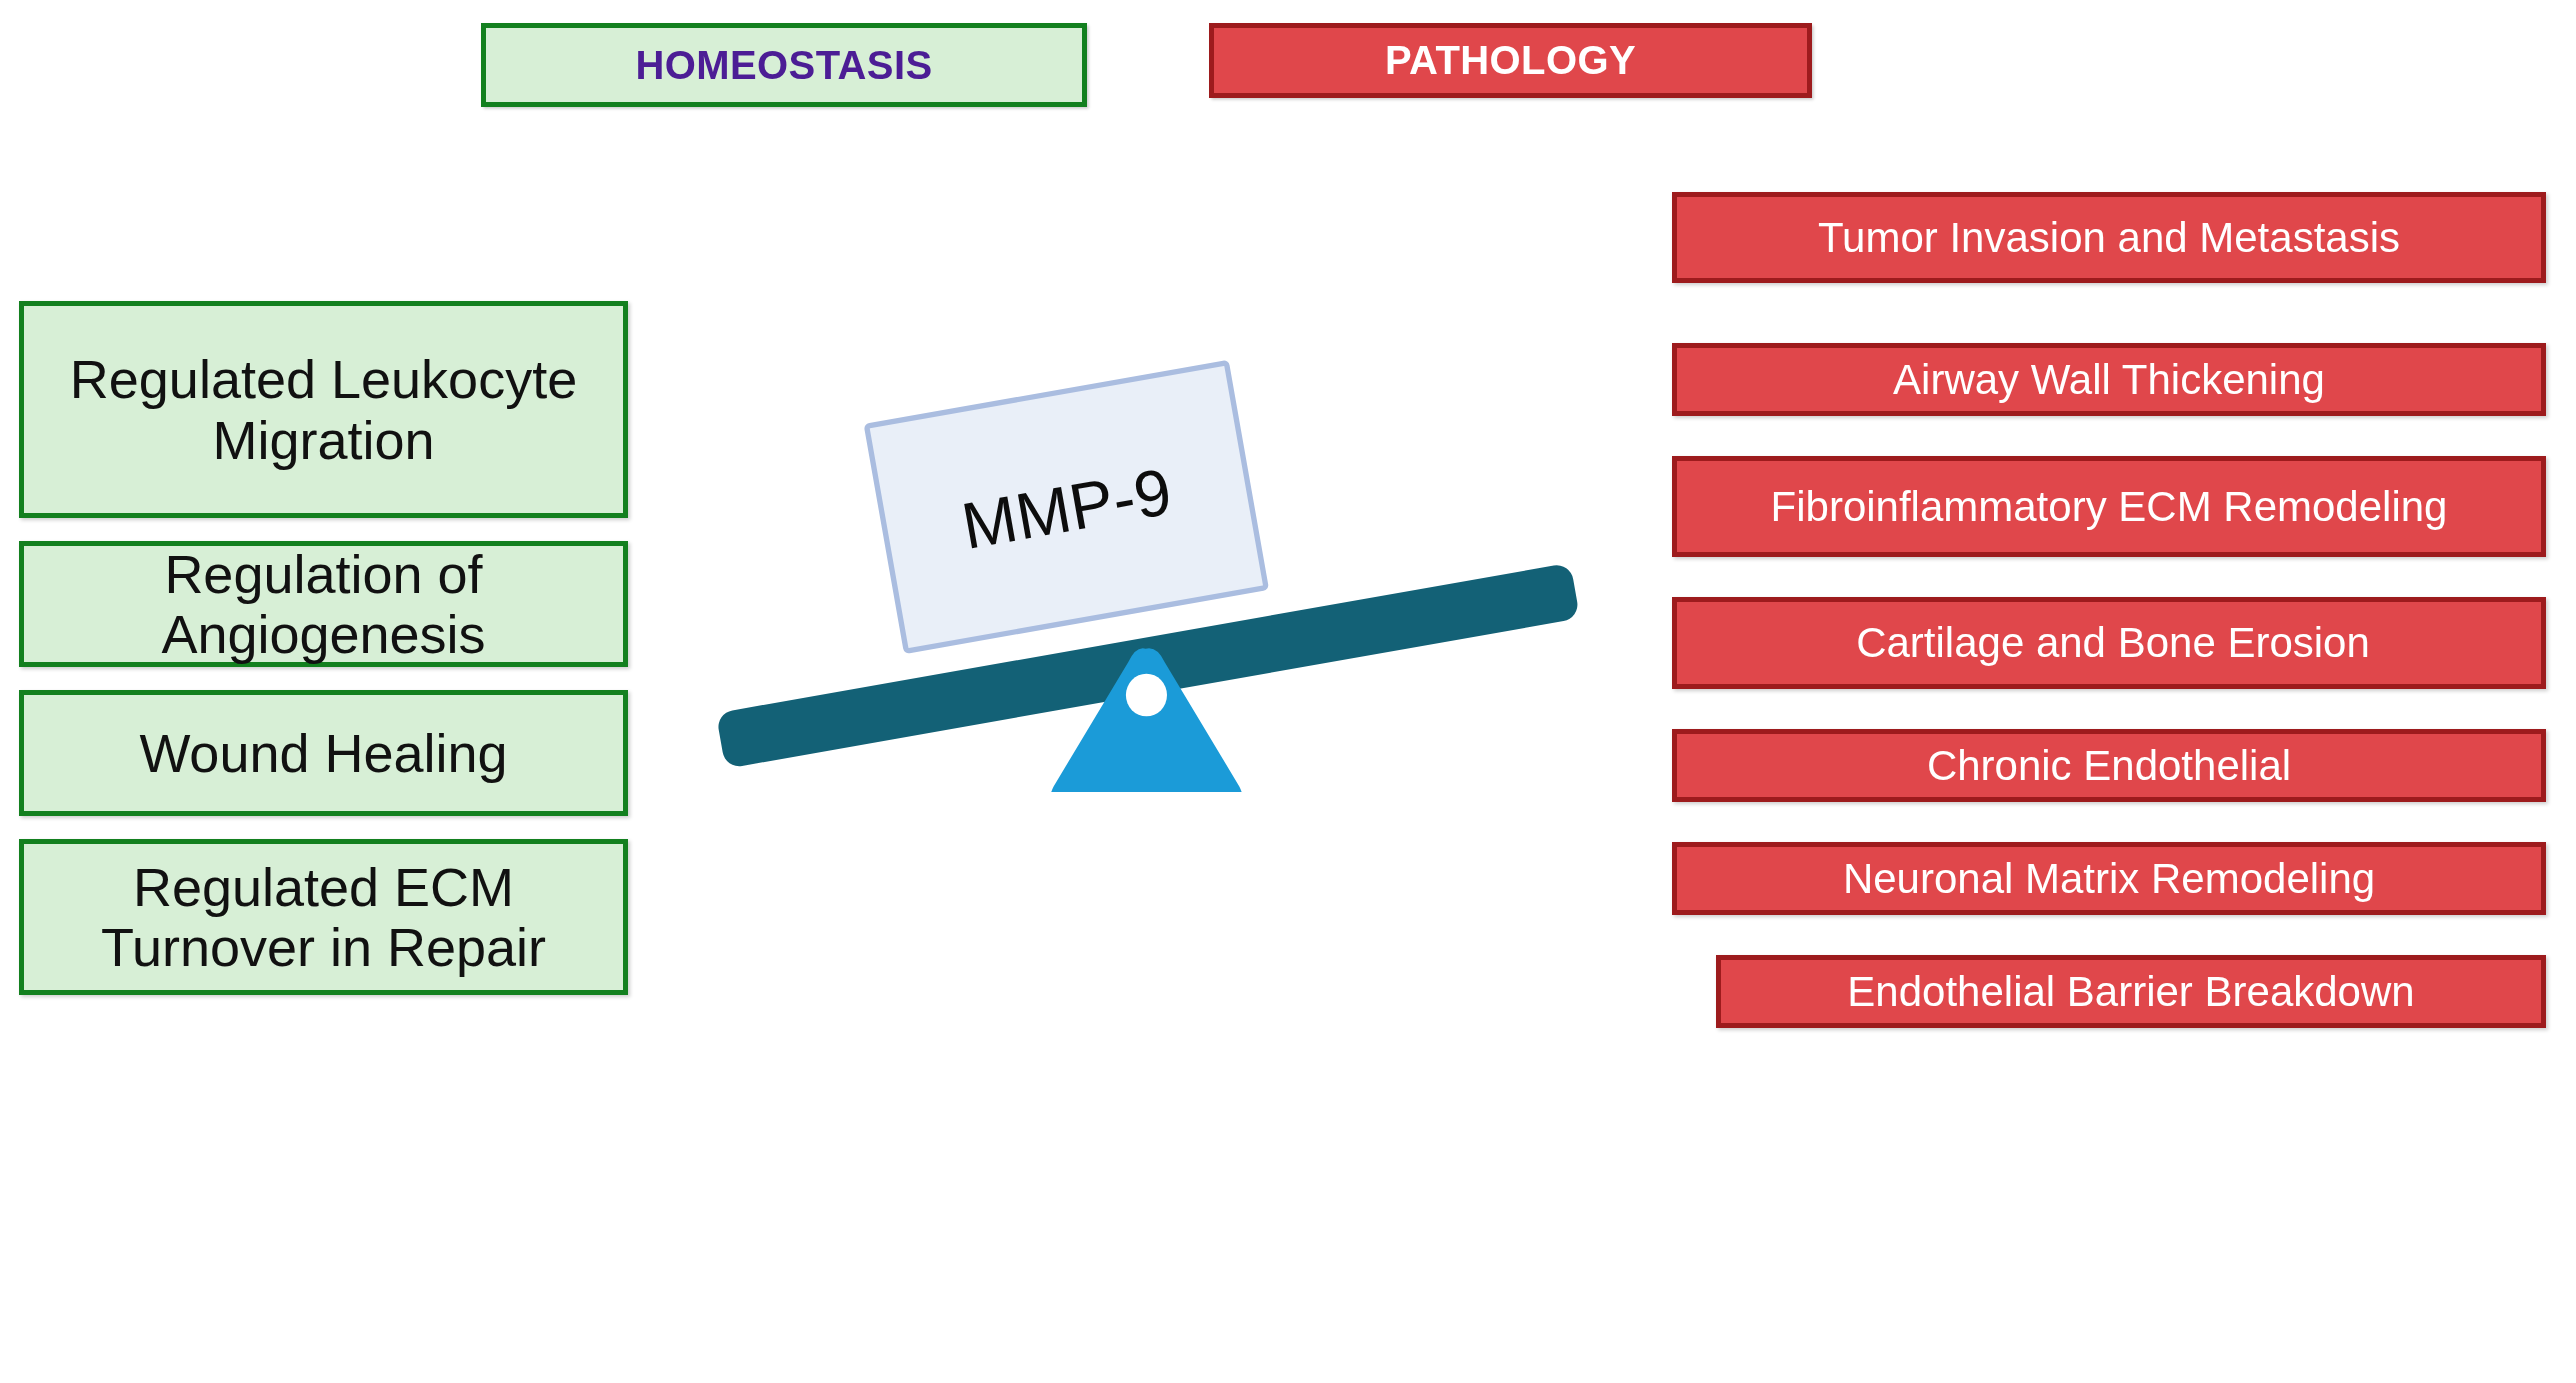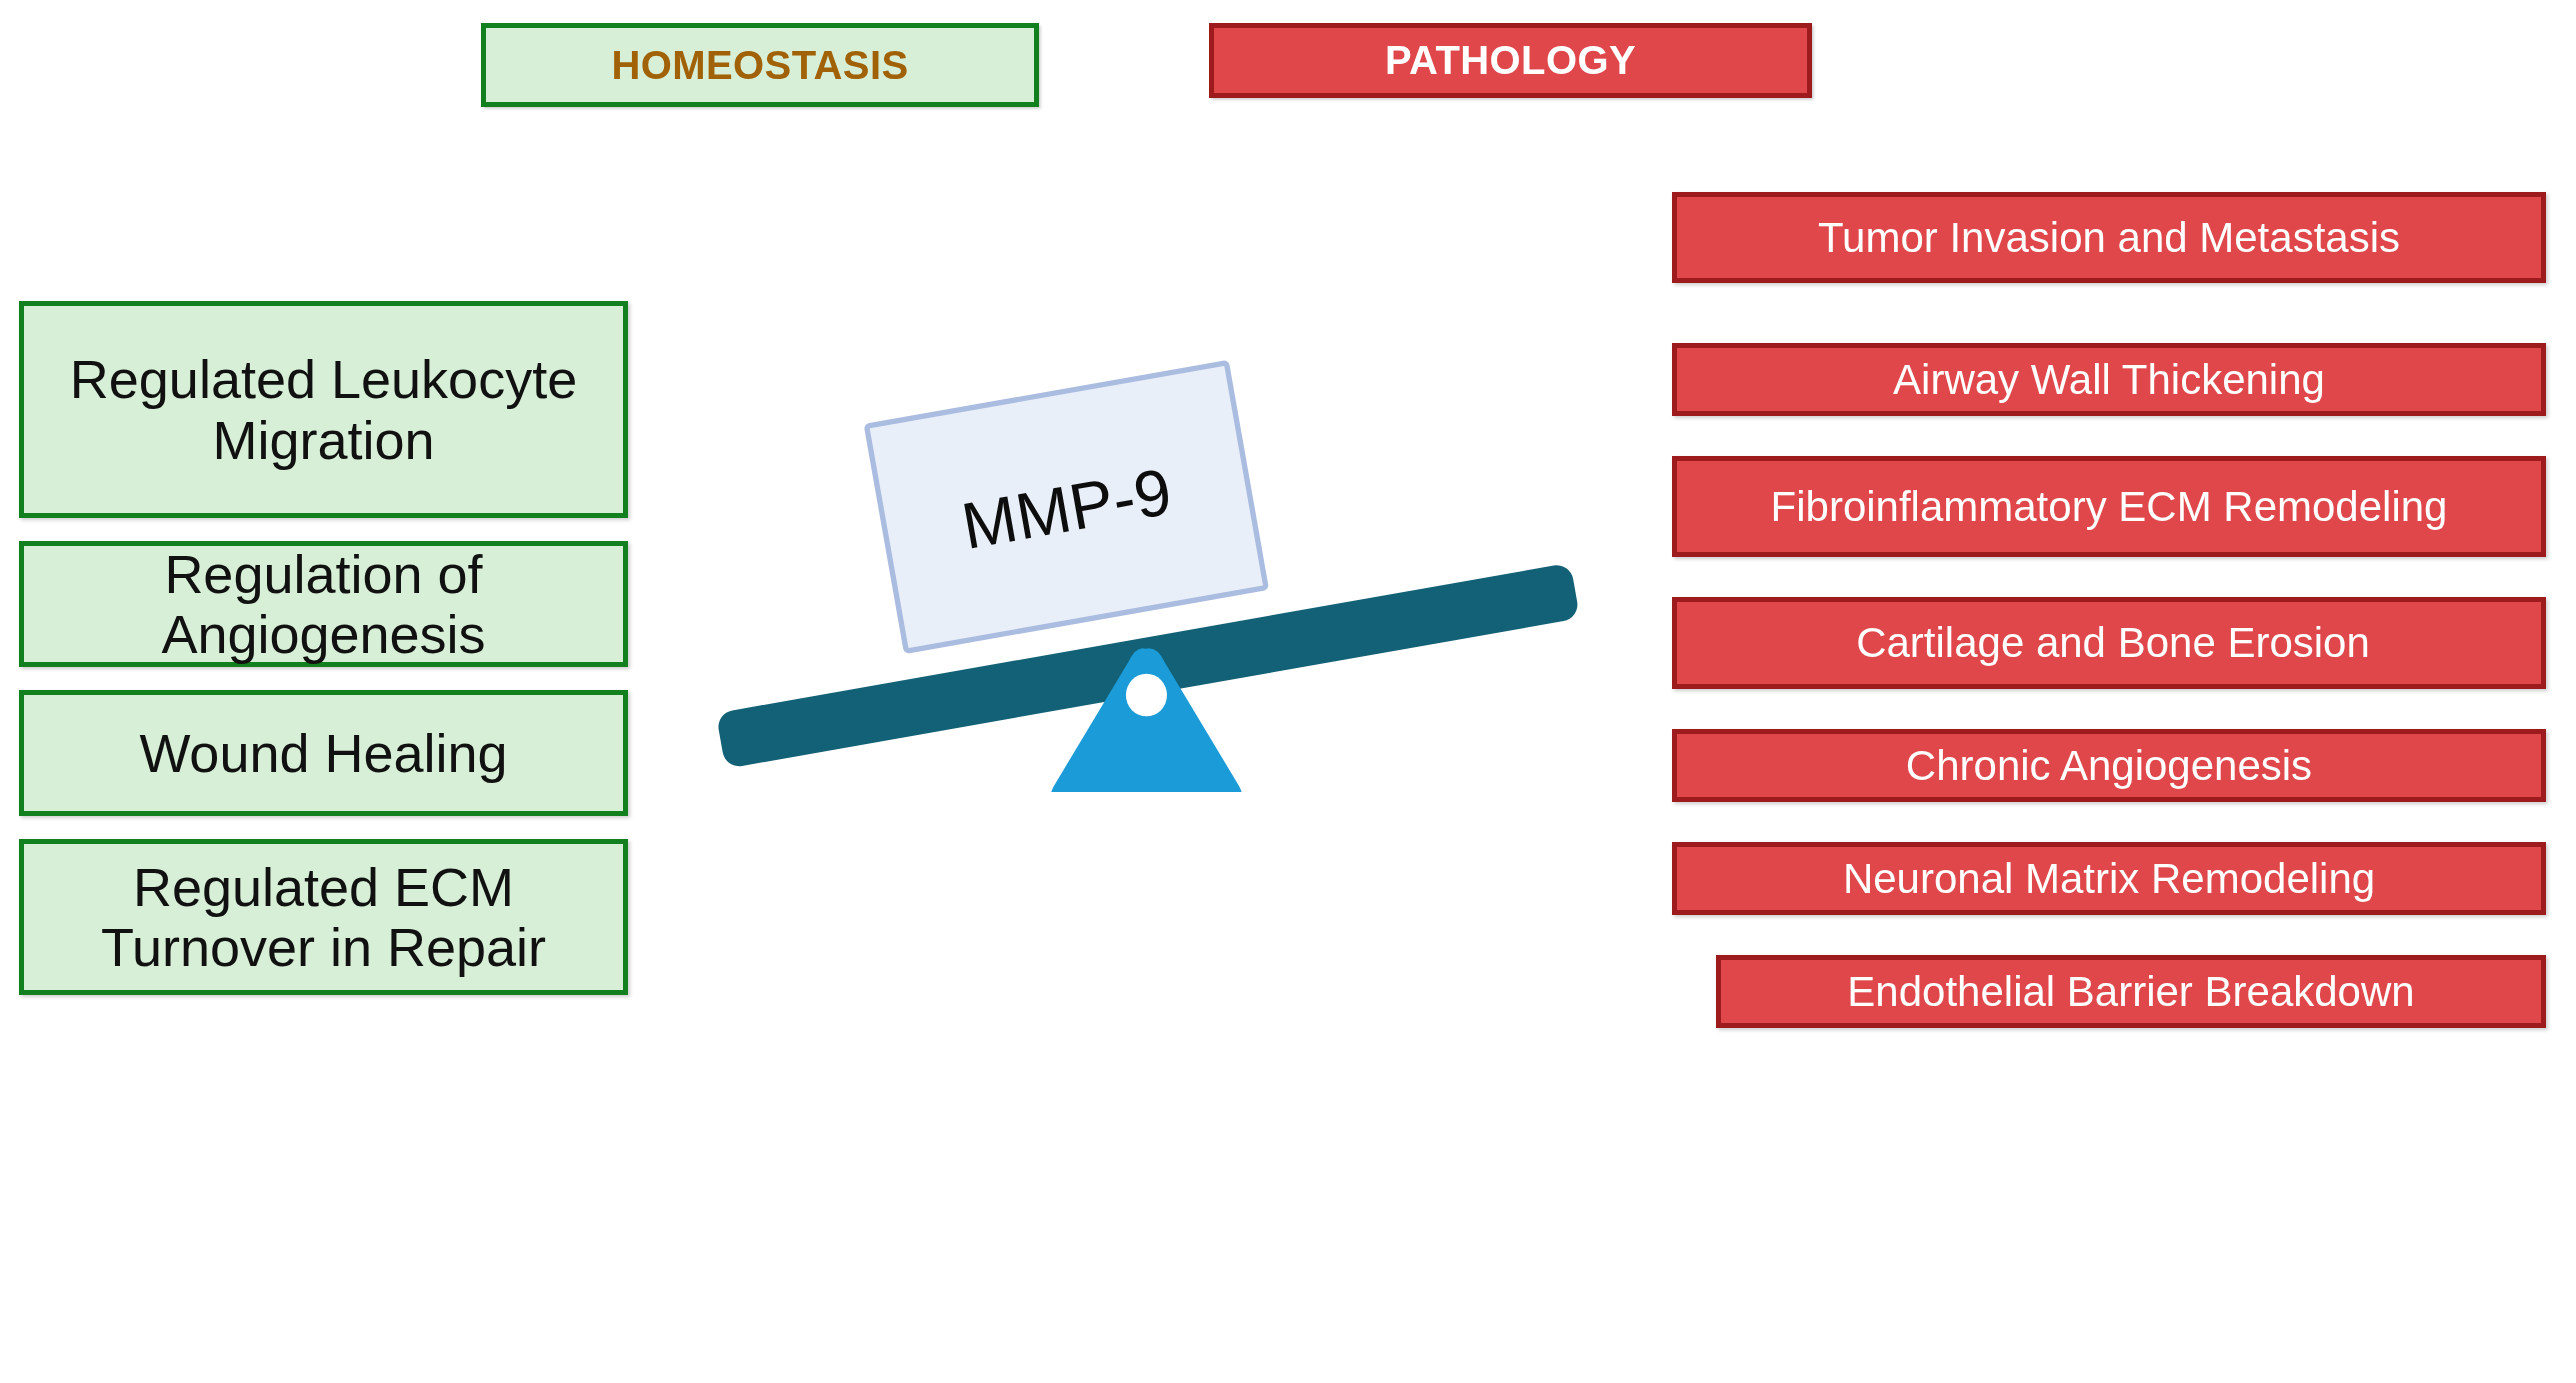--- a/index.html
+++ b/index.html
@@ -13,24 +13,24 @@
 
   
   .hdr{
     position:absolute;
     display:flex;align-items:center;justify-content:center;
     font-weight:bold;
     letter-spacing:0.4px;
     box-sizing:border-box;
   }
   .hdr-green{
-    left:481px;top:23px;width:558px;height:84px;
+    left:481px;top:23px;width:606px;height:84px;
     background:#d7efd6;
     border:5.3px solid #13801f;
-    color:#a16207;
+    color:#4c1d95;
     font-size:40px;
     box-shadow:2.3px 2.3px 3px rgba(0,0,0,.22);
   }
   .hdr-red{
     left:1209px;top:23px;width:603px;height:75px;
     background:#e0474b;
     border:5.3px solid #9d1b1d;
     color:#ffffff;
     font-size:40px;
     box-shadow:2.3px 2.3px 3px rgba(0,0,0,.22);
@@ -101,21 +101,21 @@
     <div class="box box-green">Regulation of Angiogenesis</div>
     <div class="box box-green">Wound Healing</div>
     <div class="box box-green">Regulated ECM Turnover in Repair</div>
   </div>
 
   <div class="col col-right">
     <div class="box box-red">Tumor Invasion and Metastasis</div>
     <div class="box box-red">Airway Wall Thickening</div>
     <div class="box box-red">Fibroinflammatory ECM Remodeling</div>
     <div class="box box-red">Cartilage and Bone Erosion</div>
-    <div class="box box-red">Chronic Angiogenesis</div>
+    <div class="box box-red">Chronic Endothelial</div>
     <div class="box box-red">Neuronal Matrix Remodeling</div>
     <div class="box box-red">Endothelial Barrier Breakdown</div>
   </div>
 
   <div id="scale">
     <svg viewBox="0 0 1260 580" xmlns="http://www.w3.org/2000/svg">
 
       <g transform="rotate(-10 440 220)">
         <rect x="282" y="70" width="480" height="300" rx="4" fill="#e9eff8" stroke="#aabde0" stroke-width="7"></rect>
       </g>

